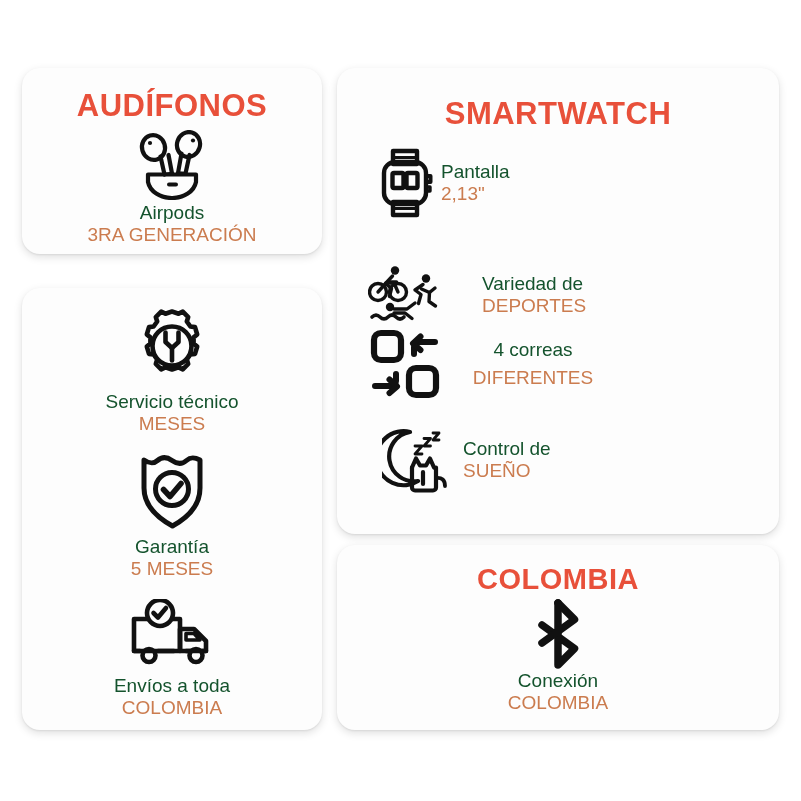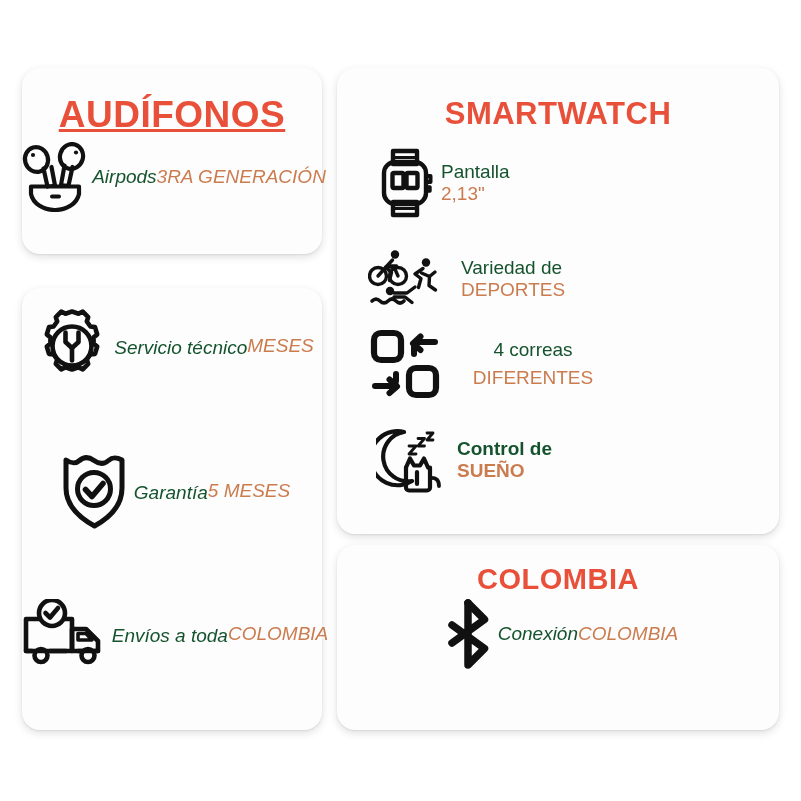--- a/index.html
+++ b/index.html
@@ -30,31 +30,30 @@
   #card-servicios { left: 22px;  top: 288px; width: 300px; height: 442px; }
   #card-smartwatch{ left: 337px; top: 68px;  width: 442px; height: 466px; }
   #card-parlante  { left: 337px; top: 545px; width: 442px; height: 185px; }
 
   .card-title {
     text-align: center;
     font-weight: bold;
     color: #e8503a;
     letter-spacing: 0.5px;
   }
-  #card-audifonos .card-title { font-size: 37px; margin-top: 26px; text-decoration: underline; }
+  #card-audifonos .card-title { font-size: 31px; margin-top: 20px; }
   #card-smartwatch .card-title { font-size: 31px; margin-top: 28px; }
   #card-parlante .card-title { font-size: 29px; margin-top: 18px; }
 
   
   .feature-center {
     display: flex;
-    flex-direction: row;
-    align-items: center;
-    justify-content: center;
-    font-style: italic;
+    flex-direction: column;
+    align-items: center;
+    justify-content: flex-start;
   }
   .feature-center .icon-box {
     display: flex;
     align-items: center;
     justify-content: center;
   }
   .label-primary {
     color: #14532d;
     font-size: 19px;
     line-height: 1.16;
@@ -194,21 +193,21 @@
           <path d="M49 29 h4.5 v6 h-4.5" stroke-width="4"></path>
           <path d="M49 40 h4 v4 h-4" stroke-width="3.4"></path>
         </svg>
       </div>
       <div class="text-col align-left" style="margin-left:2px;">
         <div class="label-primary">Pantalla</div>
         <div class="label-secondary">2,13"</div>
       </div>
     </div>
 
-    <div class="feature-row" style="left:30px; top:178px;">
+    <div class="feature-row" style="left:30px; top:194px;gap:21px;">
       <div class="icon-box" style="width:80px;height:66px;">
         <svg width="78" height="64" viewBox="0 0 78 64" fill="none" stroke="#111" stroke-width="3.4" stroke-linecap="round" stroke-linejoin="round">
 
           <circle cx="27" cy="7.5" r="4.2" fill="#111" stroke="none"></circle>
           <path d="M24.5 13 l-7 7.5 6 5 -2 8"></path>
           <path d="M21 19 h7.5"></path>
           <circle cx="10" cy="29" r="8.5"></circle>
           <circle cx="30" cy="29" r="8.5"></circle>
           <path d="M10 29 l8 -9 h8 l4 9"></path>
 
@@ -239,21 +238,21 @@
           <path d="M7 58 h16 a5 5 0 0 0 5 -5 v-7" stroke-width="6"></path>
           <path d="M21.5 51.5 L29 58.5 L21.5 65" stroke-width="6" fill="none"></path>
         </svg>
       </div>
       <div class="text-col align-center" style="margin-left:22px; width:132px;gap:6px;">
         <div class="label-primary">4 correas</div>
         <div class="label-secondary">DIFERENTES</div>
       </div>
     </div>
 
-    <div class="feature-row" style="left:38px; top:353px;font-weight:bold;">
+    <div class="feature-row" style="left:44px; top:353px;">
       <div class="icon-box" style="width:72px;height:78px;">
         <svg width="70" height="74" viewBox="0 0 70 74" fill="none" stroke="#111" stroke-width="4.2" stroke-linecap="round" stroke-linejoin="round">
 
           <path d="M28 9 a27 27 0 1 0 8 49 a23 23 0 0 1 -8 -49 Z"></path>
 
           <path d="M33 23 h7 l-7 8 h7" stroke-width="2.8"></path>
           <path d="M42 15.5 h6.5 l-6.5 7.5 h6.5" stroke-width="2.8"></path>
           <path d="M51 10 h6 l-6 7 h6" stroke-width="2.8"></path>
 
           <path d="M30 44.5 l4 -9 4 7 h6 l4 -7 4 9"></path>

